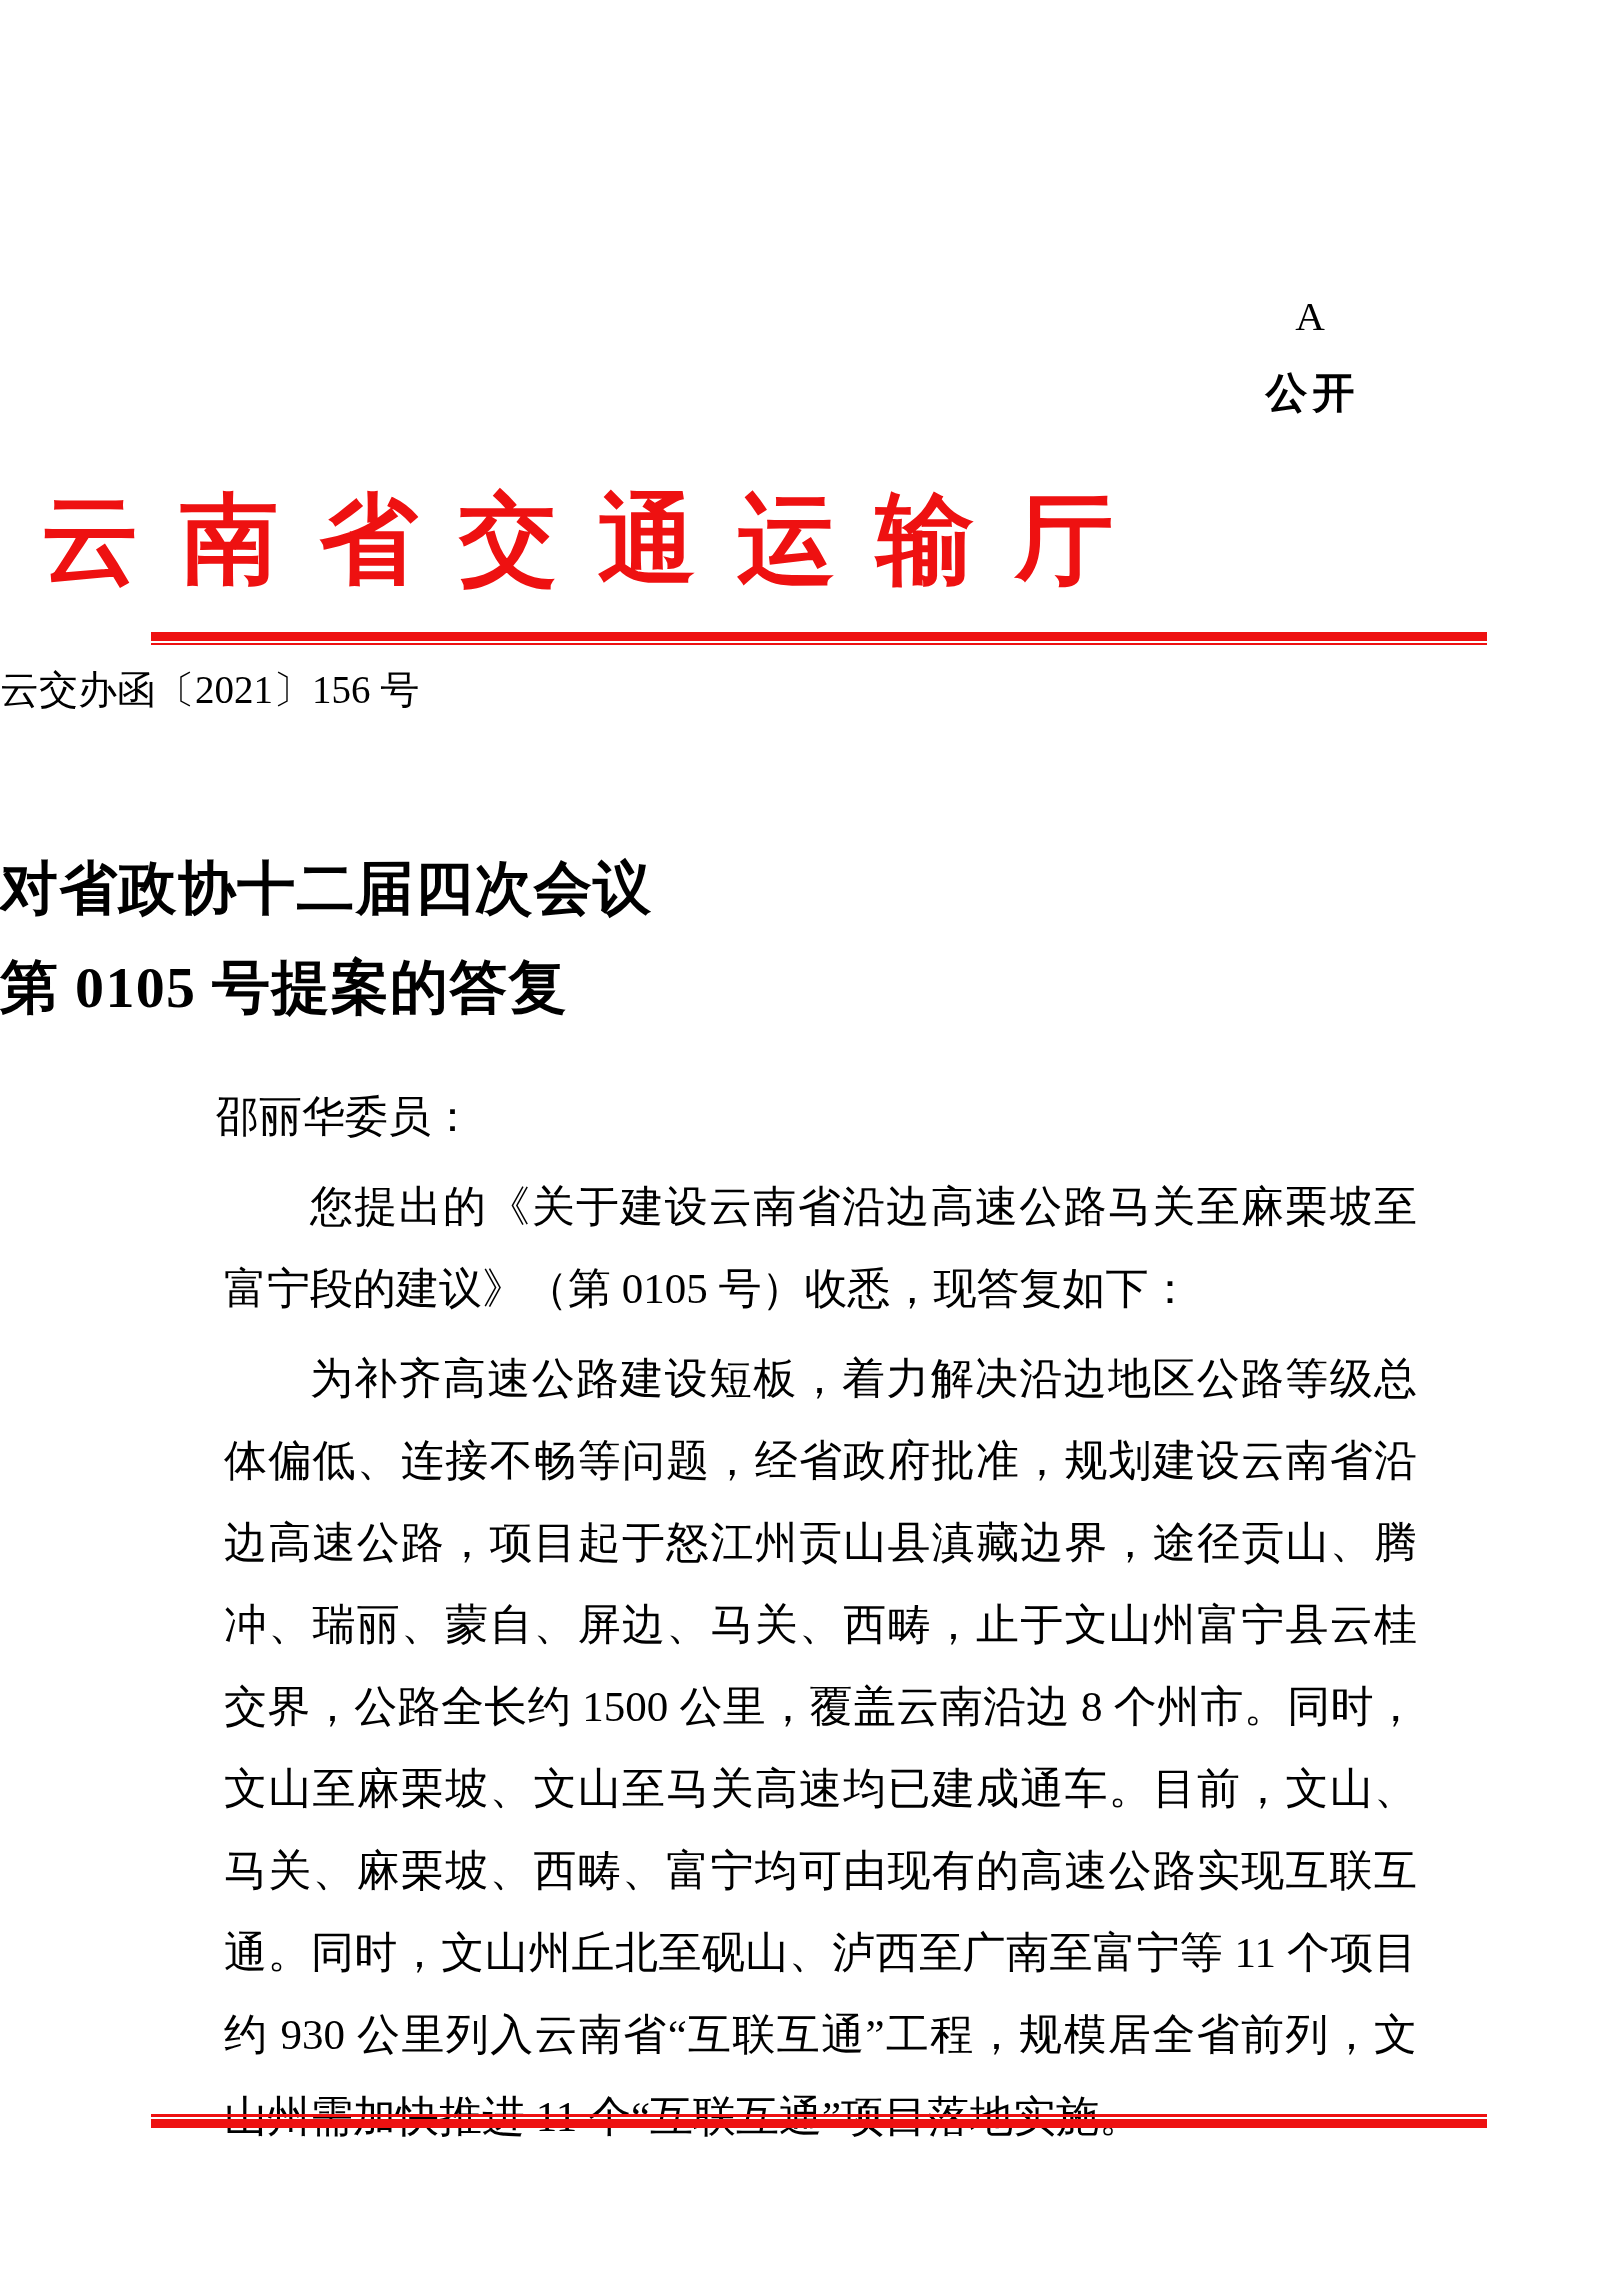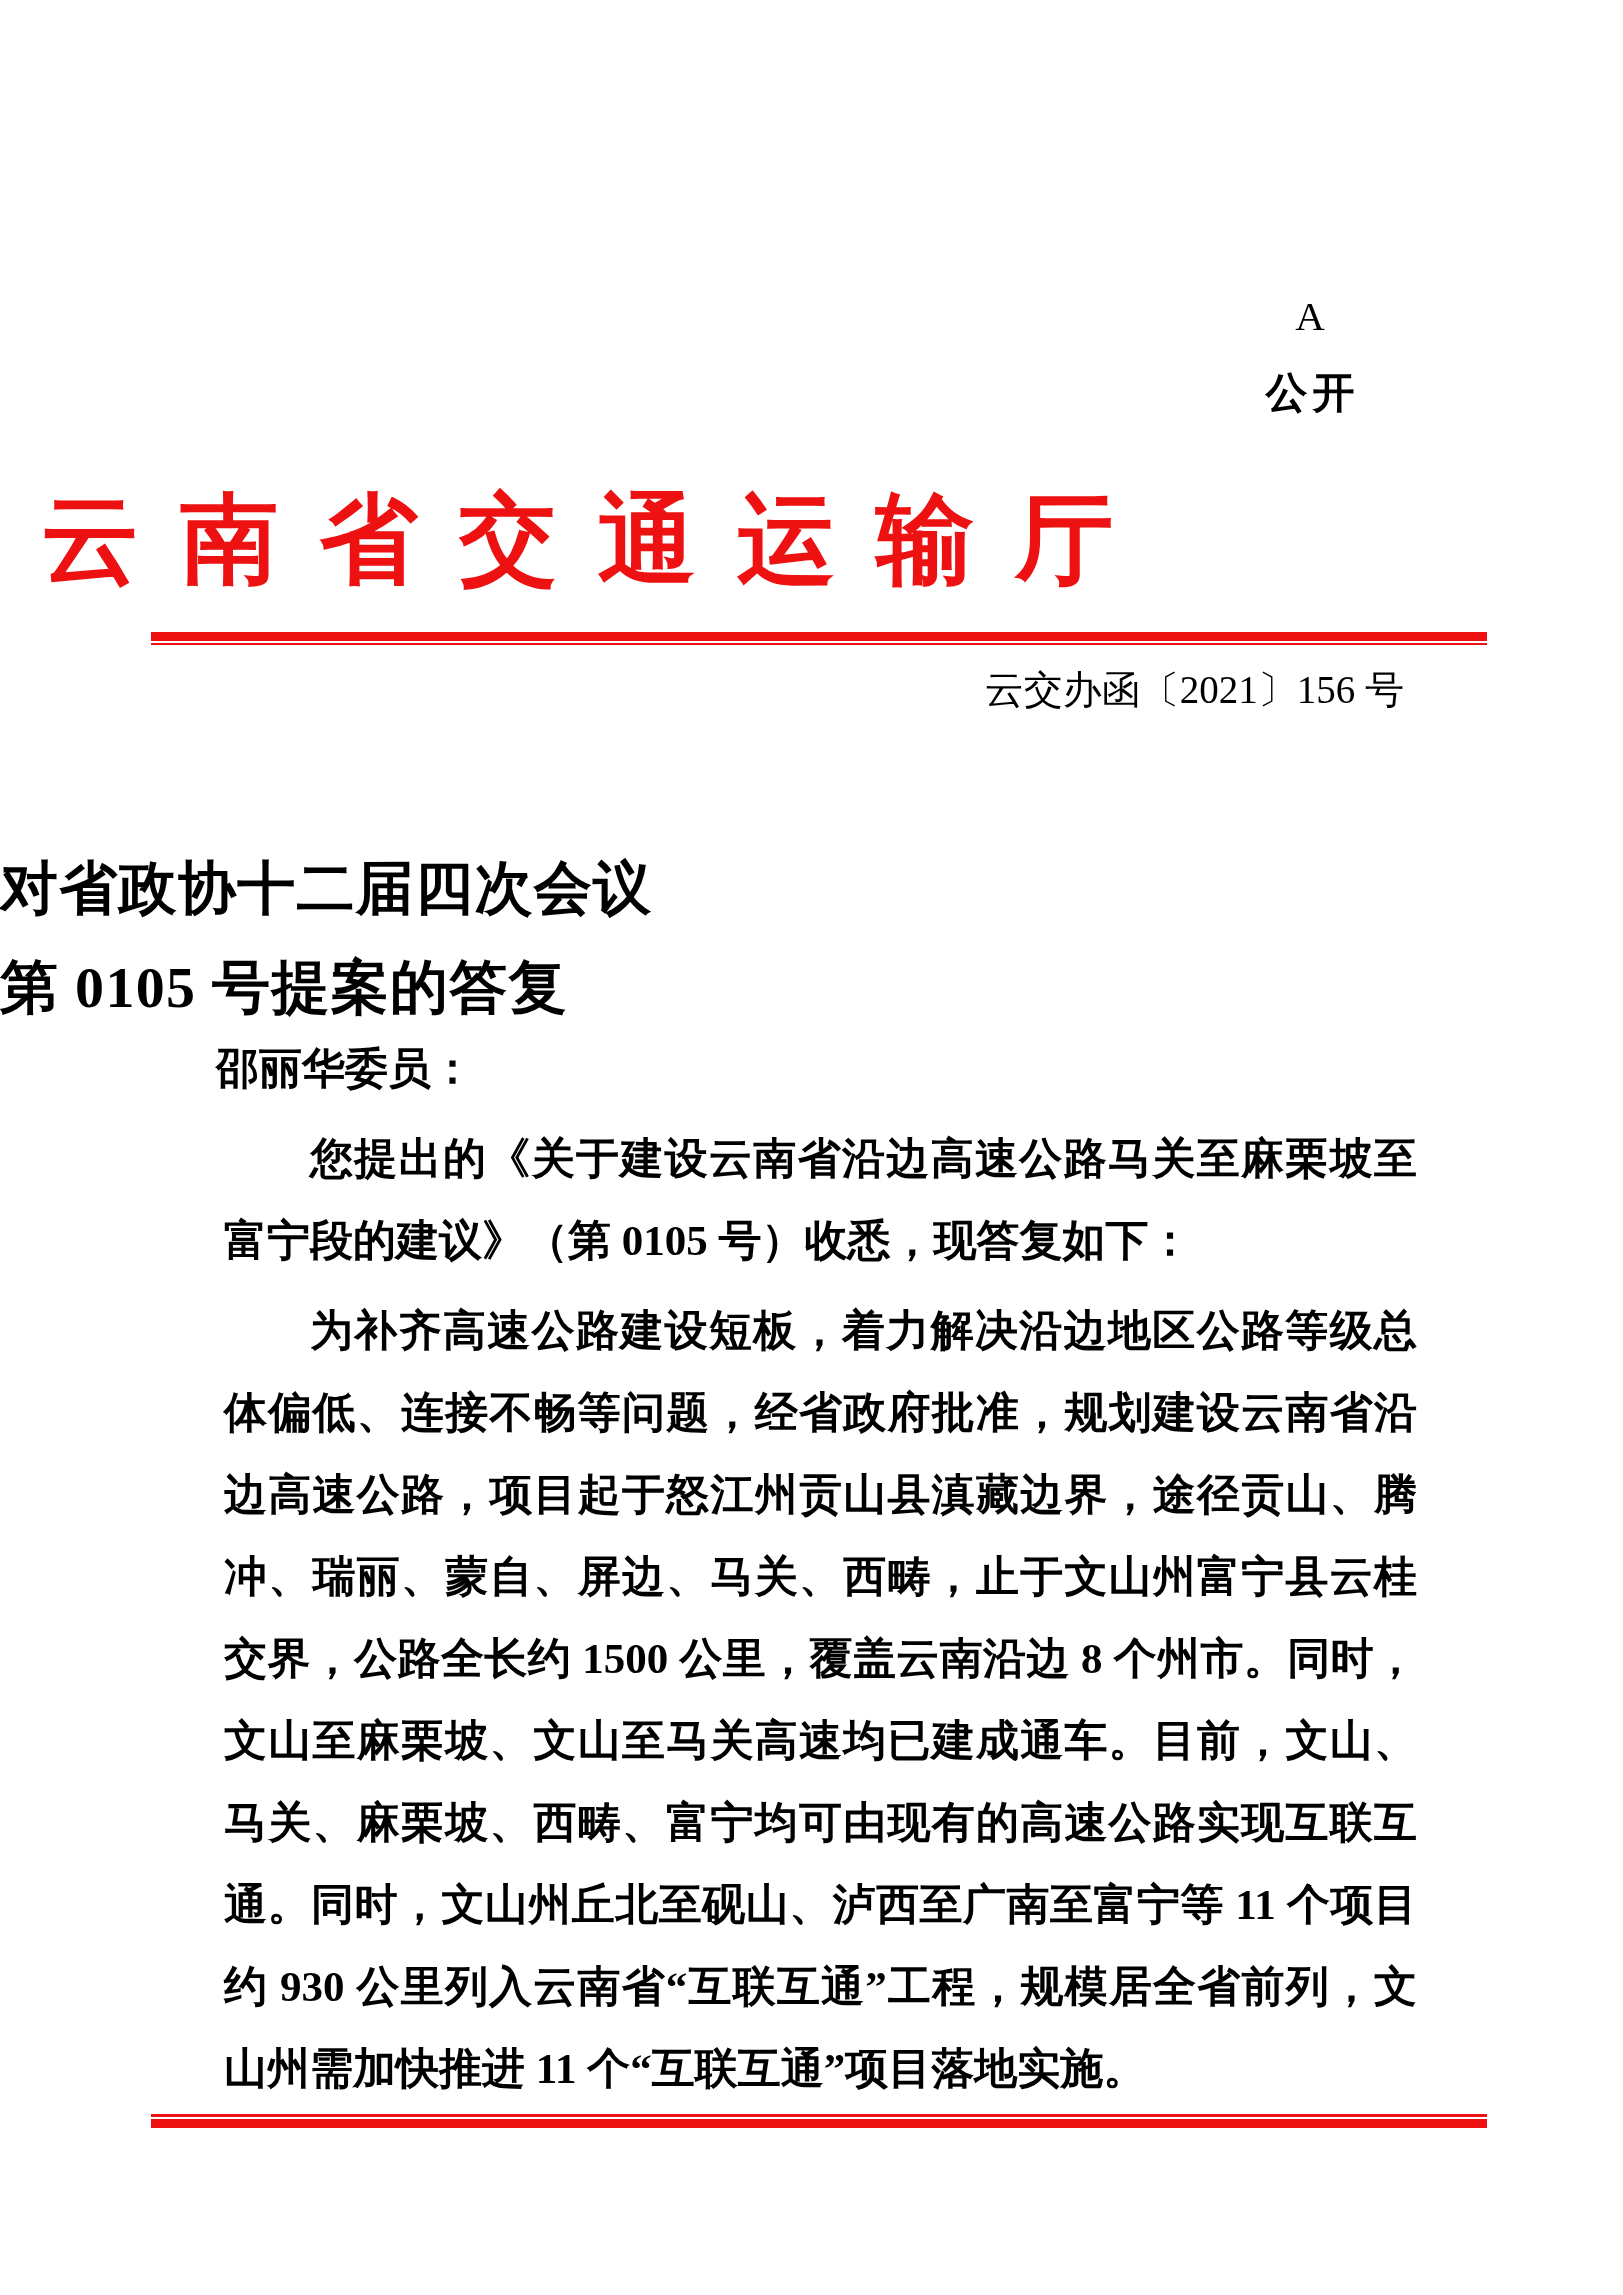--- a/index.html
+++ b/index.html
@@ -68,21 +68,20 @@
   .rule-bottom { top: 2114px; }
   .rule-bottom .bar-thin  { height: 2.6px; }
   .rule-bottom .bar-thick { height: 8.5px; margin-top: 2.6px; }
 
   
   .doc-number {
     position: absolute;
     top: 666px;
     left: 0;
     width: 1404px;
-    text-align: right;
     font-size: 39px;
     line-height: 47px;
     white-space: nowrap;
   }
 
   
   .title {
     position: absolute;
     top: 839px;
     left: 0;
@@ -91,27 +90,26 @@
     text-align: left;
     font-size: 58px;
     font-weight: bold;
     line-height: 99px;
     letter-spacing: 1.3px;
   }
 
   
   .body {
     position: absolute;
-    top: 1028px;
+    top: 1076px;
     left: 216px;
     width: 1209px;
     font-size: 43px;
     line-height: 82px;
     text-align: justify;
-    font-weight: bold;
   }
   .salutation {
     text-indent: 0;
     margin: 0;
   }
   .para {
     margin: 8px;
     text-indent: 2em;
   }
 </style>

